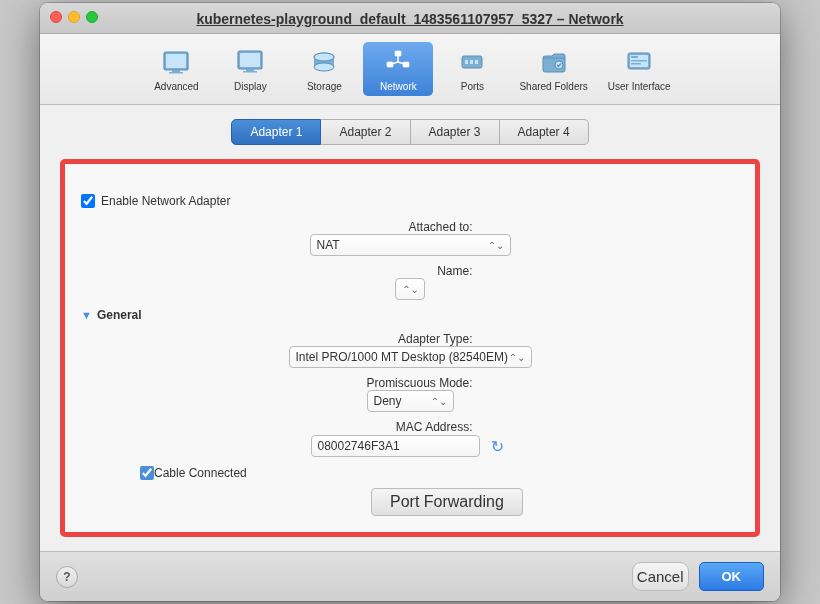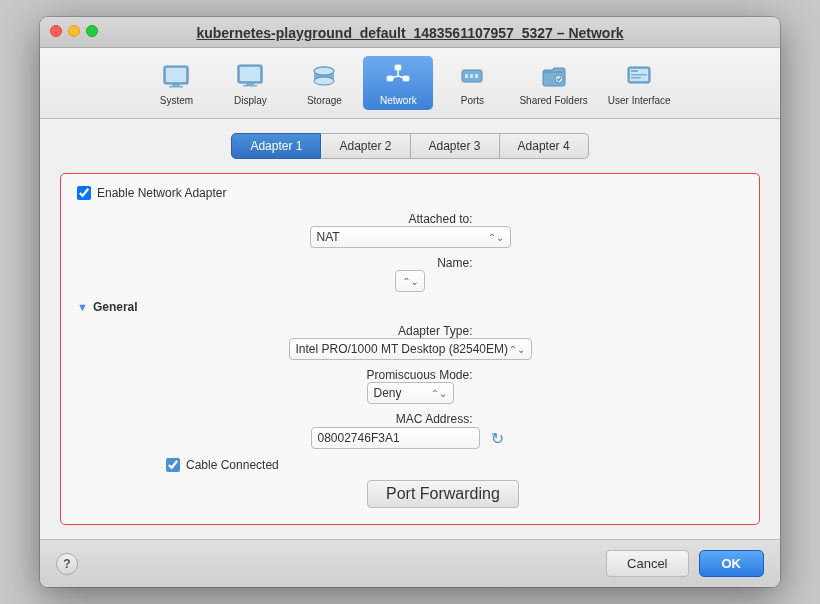--- a/index.html
+++ b/index.html
@@ -115,23 +115,23 @@
     .adapter-tab + .adapter-tab { border-left: none; }
     .adapter-tab.active {
       background: linear-gradient(to bottom, #4a90d9, #3070c0);
       color: white;
       border-color: #2a60b0;
     }
 
     
     .form-area {
       background: #f8f8f8;
-      border: 1px solid #ef4444;
+      border: 5px solid #ef4444;
       border-radius: 5px;
-      padding: 12px 16px 16px;
+      padding: 30px 16px 16px;
     }
     .enable-row {
       display: flex;
       align-items: center;
       gap: 6px;
       margin-bottom: 12px;
     }
     .enable-row input[type=checkbox] { width: 14px; height: 14px; }
     .enable-row label { font-size: 12px; color: #333; }
 
@@ -221,22 +221,22 @@
     }
     .advanced-label {
       font-size: 12px;
       color: #333;
       font-weight: 600;
     }
 
     .checkbox-row {
       display: flex;
       align-items: center;
-      gap: 6px;
-      margin-left: 89px;
+      gap: 0;
+      margin-left: 59px;
       margin-bottom: 8px;
     }
     .checkbox-row input[type=checkbox] { width: 14px; height: 14px; accent-color: #4a90d9; }
     .checkbox-row label { font-size: 12px; color: #333; }
 
     .port-fwd-btn {
       margin-left: 145px;
       padding: 4px 18px;
       background: linear-gradient(to bottom, #f5f5f5, #e0e0e0);
       border: 1px solid #bbb;
@@ -267,25 +267,25 @@
       display: flex;
       align-items: center;
       justify-content: center;
       cursor: pointer;
     }
     .bottom-buttons {
       display: flex;
       gap: 10px;
     }
     .btn-cancel {
-      padding: 5px 20px;
+      padding: 5px 4px;
       background: linear-gradient(to bottom, #f5f5f5, #e0e0e0);
       border: 1px solid #bbb;
-      border-radius: 4px;
-      font-size: 13px;
+      border-radius: 9px;
+      font-size: 15px;
       color: #333;
       cursor: pointer;
     }
     .btn-ok {
       padding: 5px 22px;
       background: linear-gradient(to bottom, #5ba8f5, #2c7be5);
       border: 1px solid #1a5fc0;
       border-radius: 5px;
       font-size: 13px;
       color: #fff;
@@ -311,21 +311,21 @@
 
     <div class="toolbar-item">
       <div class="icon">
         <svg viewBox="0 0 28 28" fill="none">
           <rect x="2" y="4" width="24" height="18" rx="2" fill="#7bafd4" stroke="#5a8fb8" stroke-width="1.2"></rect>
           <rect x="4" y="6" width="20" height="14" rx="1" fill="#c8e4f8"></rect>
           <rect x="10" y="22" width="8" height="2" fill="#7bafd4"></rect>
           <rect x="7" y="24" width="14" height="1.5" rx="0.5" fill="#7bafd4"></rect>
         </svg>
       </div>
-      <span class="label">System</span>
+      <span class="label">Advanced</span>
     </div>
 
 
     <div class="toolbar-item">
       <div class="icon">
         <svg viewBox="0 0 28 28" fill="none">
           <rect x="2" y="3" width="24" height="18" rx="2" fill="#7bafd4" stroke="#5a8fb8" stroke-width="1.2"></rect>
           <rect x="4" y="5" width="20" height="14" rx="1" fill="#c8e4f8"></rect>
           <rect x="10" y="21" width="8" height="2" fill="#7bafd4"></rect>
           <rect x="7" y="23" width="14" height="1.5" rx="0.5" fill="#7bafd4"></rect>

